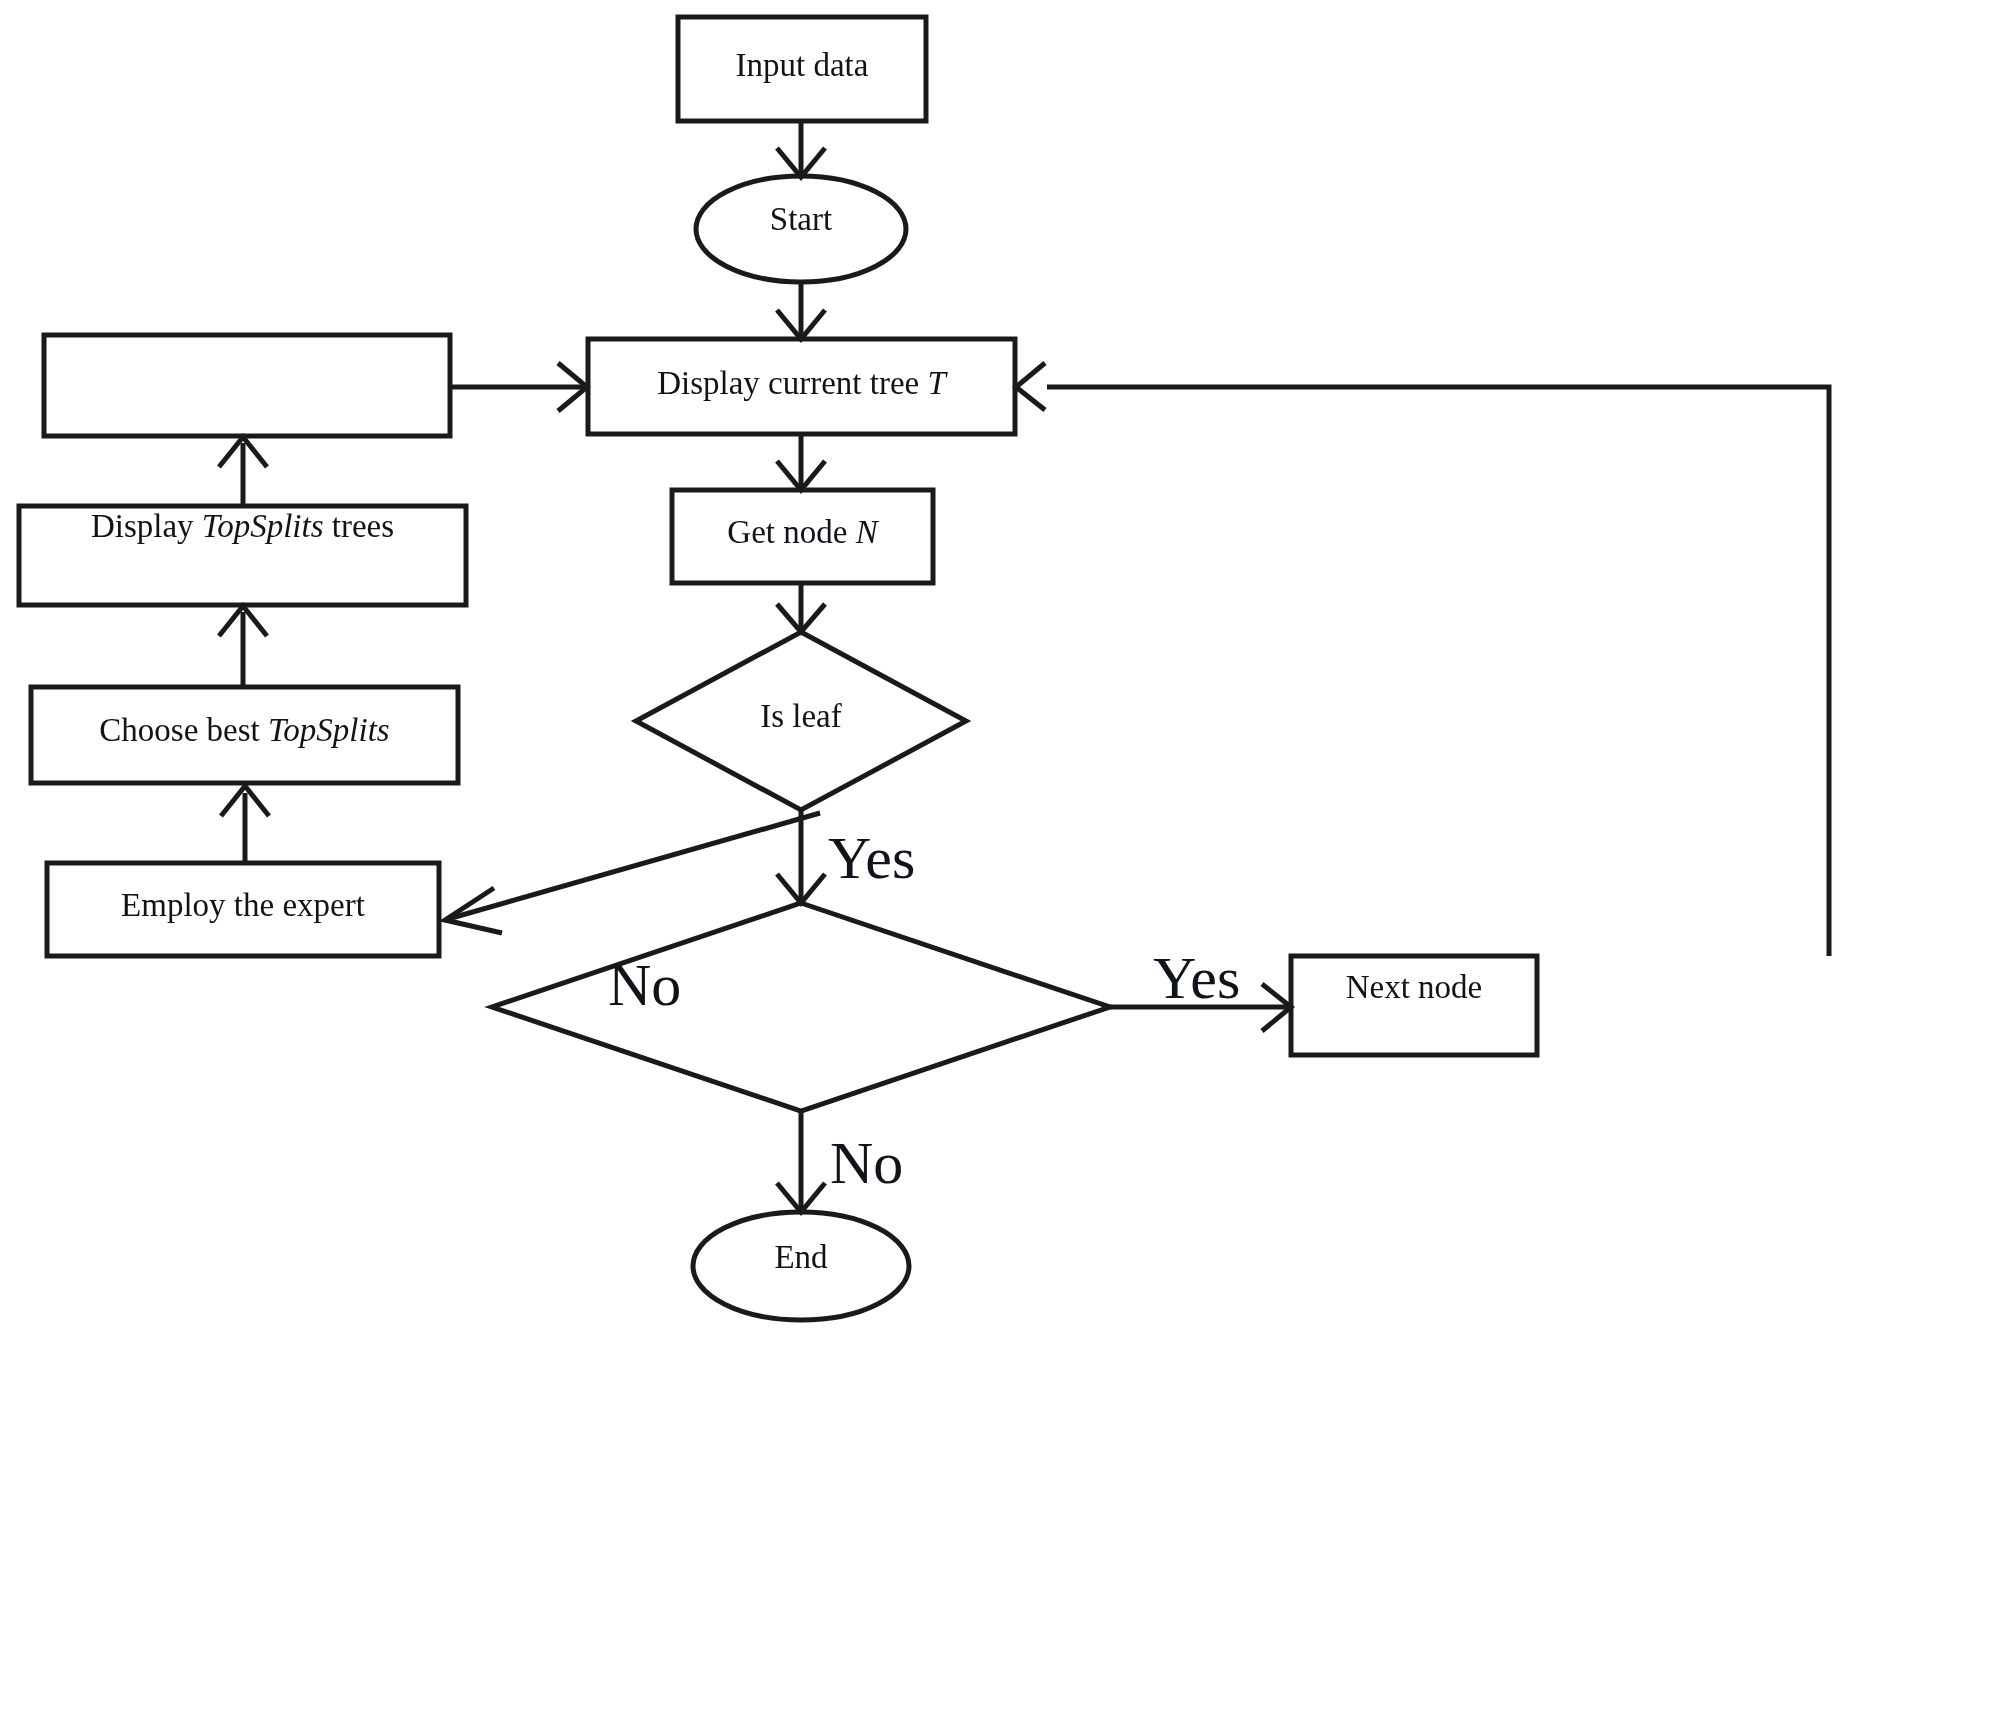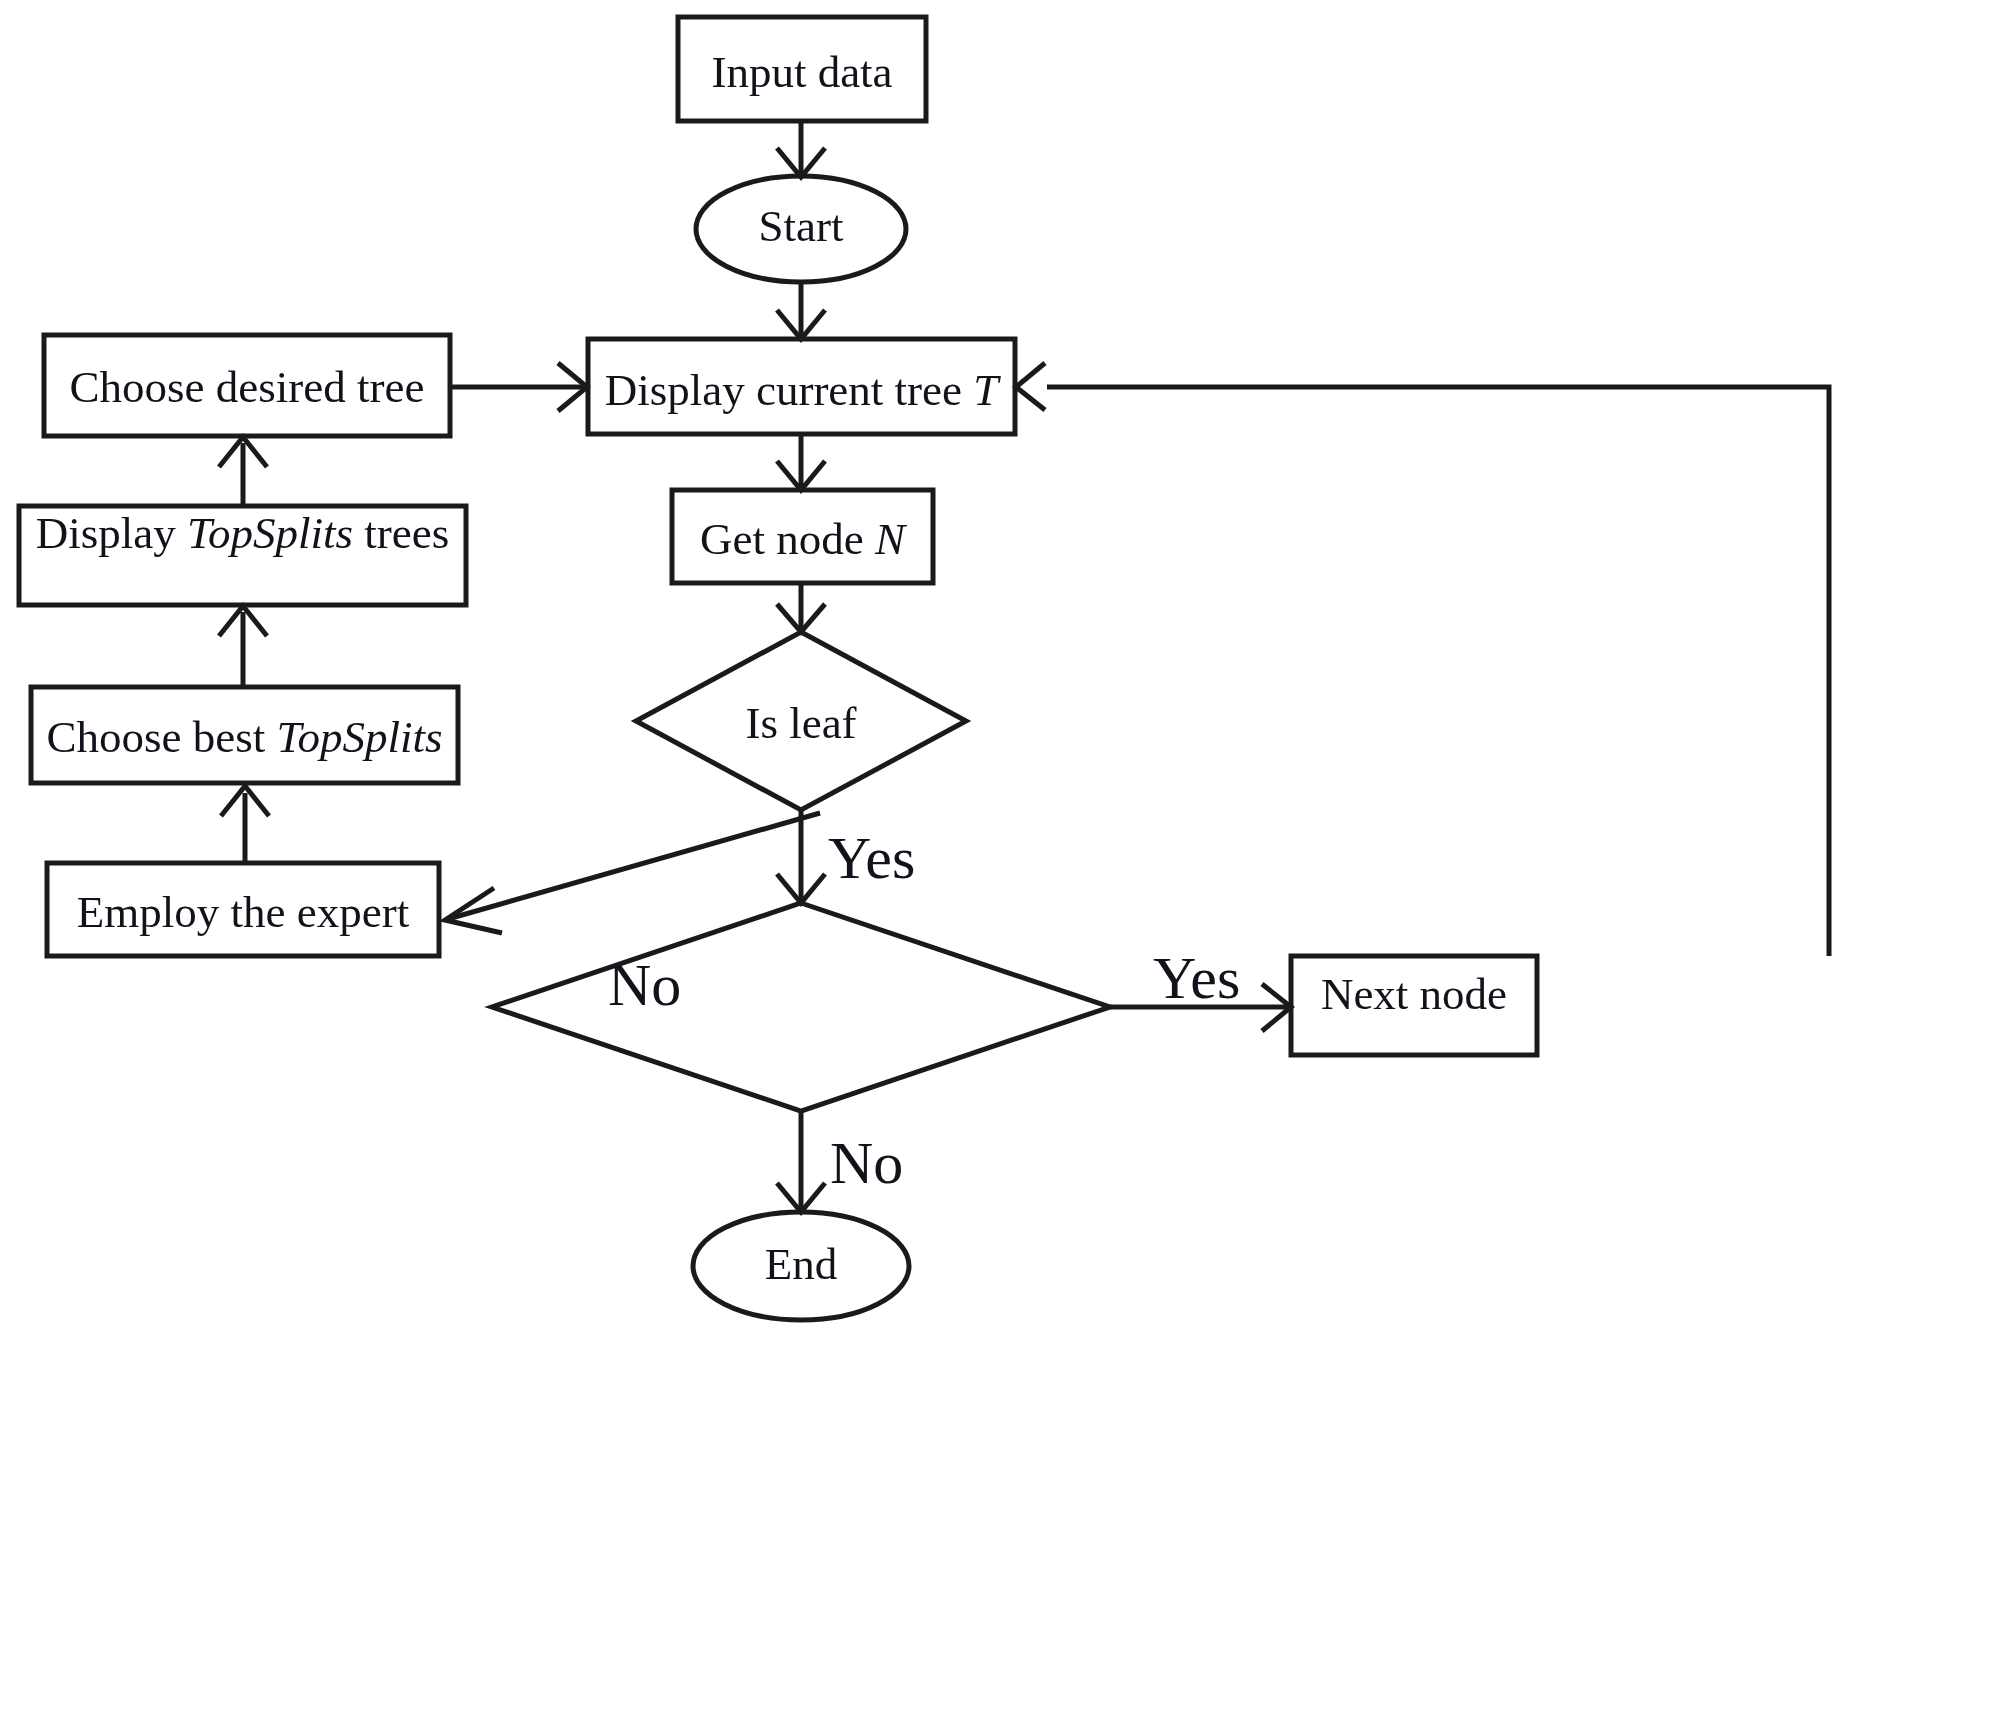--- a/index.html
+++ b/index.html
@@ -41,21 +41,21 @@
     stroke: #1a1a1a;
     stroke-width: 5;
     stroke-linecap: butt;
     stroke-linejoin: miter;
   }
   .node-label {
     position: absolute;
     text-align: center;
     color: #10131a;
     font-family: "Liberation Serif", "DejaVu Serif", serif;
-    font-size: 45px;
+    font-size: 33px;
     line-height: 1.18;
     white-space: pre;
     pointer-events: none;
   }
   .node-label.multiline {
     white-space: normal;
     line-height: 1.22;
   }
   .node-label em {
     font-style: italic;
@@ -156,21 +156,20 @@
   <div class="node-label" style="left:1291px; top:968px; width:246px;text-align:center;">Next node</div>
 
   <div class="node-label" style="left:696px; top:1238px; width:210px;">End</div>
 
   <div class="node-label" style="left:47px; top:886px; width:392px;">Employ the expert</div>
 
   <div class="node-label" style="left:31px; top:711px; width:427px;"><span>Choose best </span><em>TopSplits</em></div>
 
   <div class="node-label" style="left:19px; top:507px; width:447px;"><span>Display </span><em>TopSplits</em><span> trees</span></div>
 
-  <div class="node-label" style="left:44px; top:361px; width:406px;">Choose desired tree</div>
 
   <div class="edge-label" style="left:608px; top:955px;">No</div>
 
   <div class="edge-label" style="left:828px; top:828px;">Yes</div>
 
   <div class="edge-label" style="left:1153px; top:948px;">Yes</div>
 
   <div class="edge-label" style="left:830px; top:1133px;">No</div>
 
 </div>

